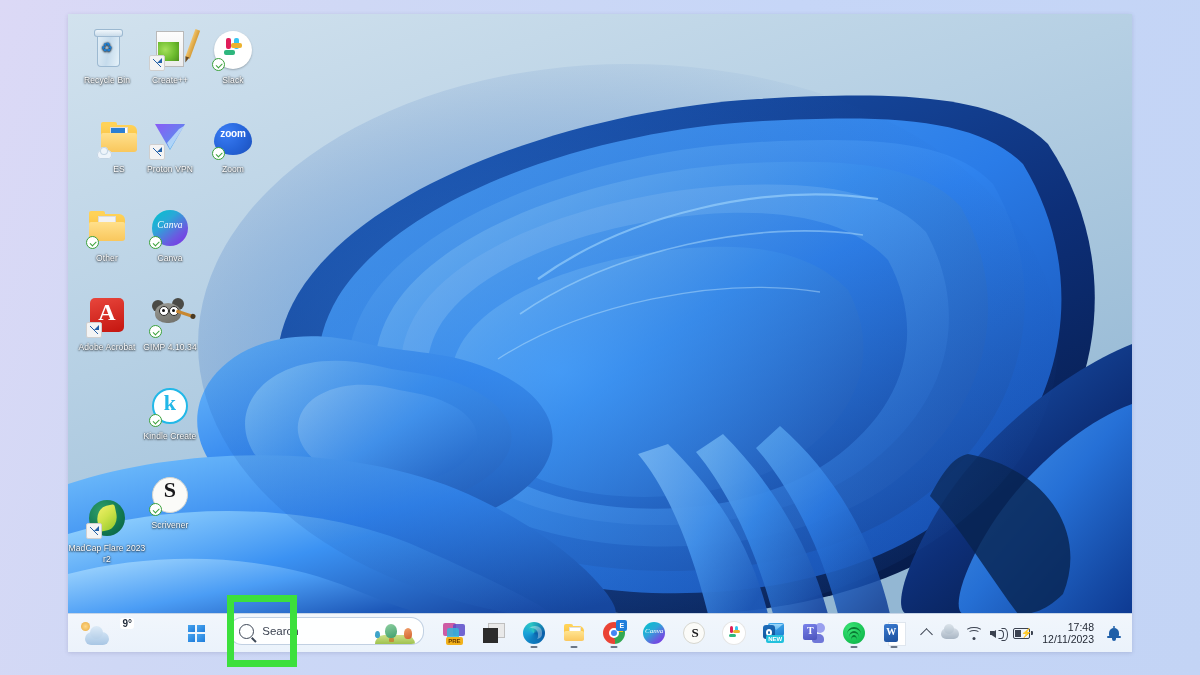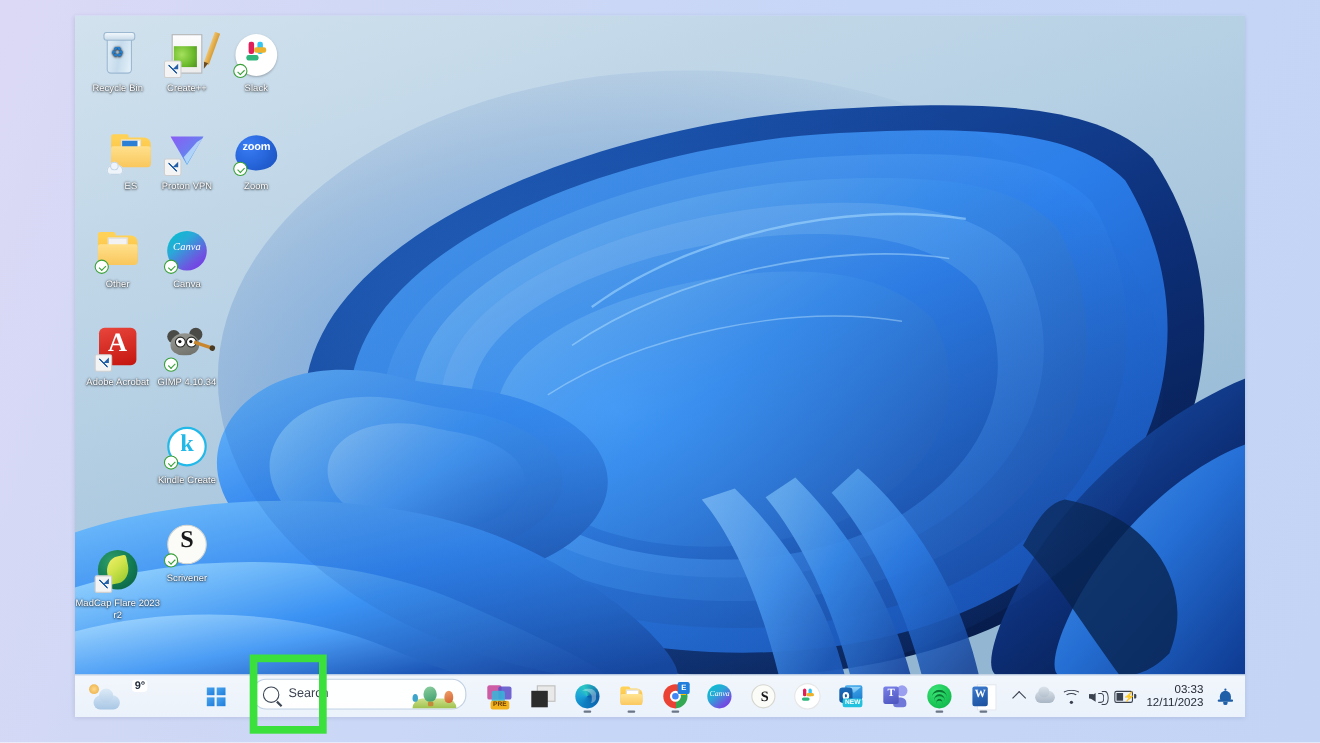--- a/index.html
+++ b/index.html
@@ -975,21 +975,21 @@
       <div class="tray-item" style="width:26px;">
         <div class="batt">
           <div class="shell"></div>
             <div class="cap"></div>
             <div class="fill"></div>
             <div class="bolt">⚡</div>
         </div>
       </div>
 
       <div id="clock">
-        <div>03:33</div>
+        <div>17:48</div>
         <div>12/11/2023</div>
       </div>
 
       <div class="tray-item">
         <div class="bell">
           <div class="top"></div>
             <div class="body"></div>
             <div class="base"></div>
             <div class="clap"></div>
         </div>

